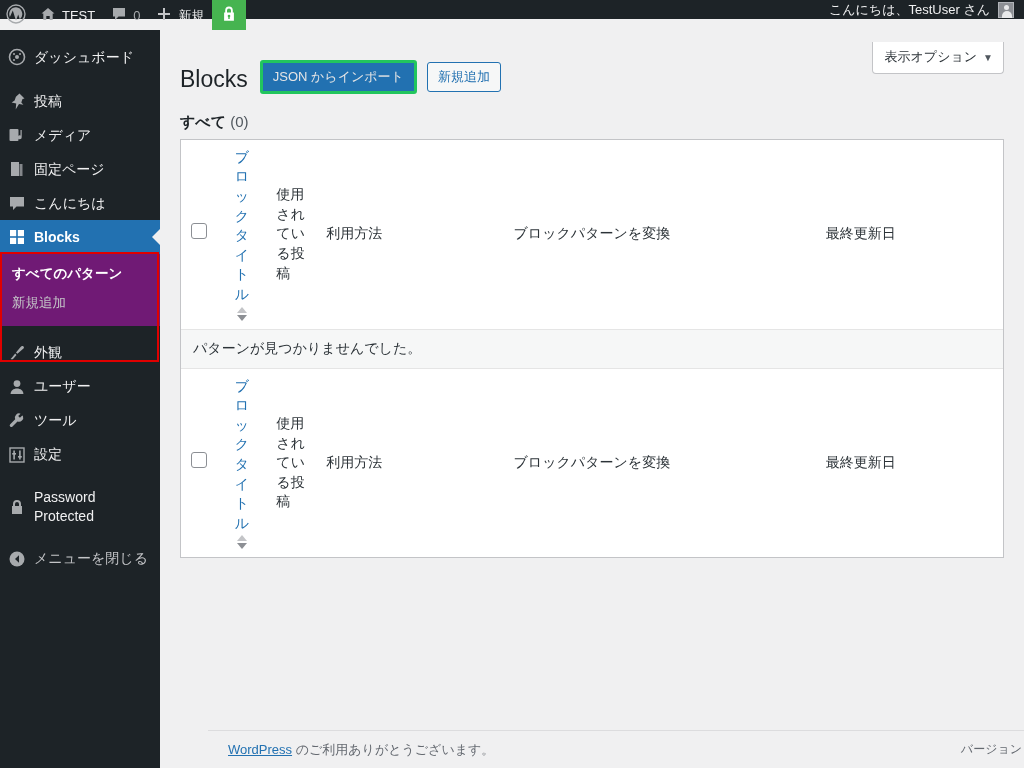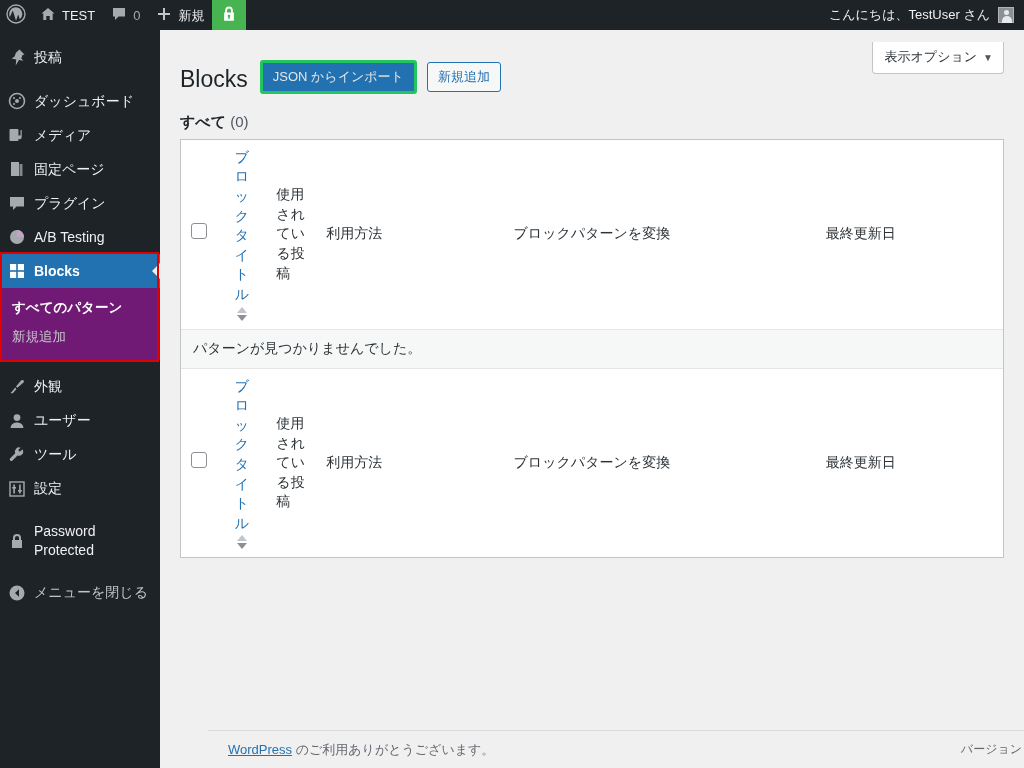--- a/index.html
+++ b/index.html
@@ -8,21 +8,21 @@
     width: 1024px; height: 768px;
     overflow: hidden;
     background: #f0f0f1;
     font-family: "Liberation Sans", "DejaVu Sans", sans-serif;
     -webkit-font-smoothing: antialiased;
   }
 
   
   #adminbar {
     position: absolute; top: 0; left: 0;
-    width: 1024px; height: 30px;
+    width: 1024px; height: 19px;
     background: #1d2327;
     color: #f0f0f1;
     display: flex; align-items: stretch;
     font-size: 13px;
     z-index: 50;
   }
   .ab-item {
     display: flex; align-items: center;
     padding: 0 8px;
     color: #f0f0f1;
@@ -328,39 +328,39 @@
     <span class="ab-label">こんにちは、TestUser さん</span>
     <span class="ab-avatar"></span>
   </div>
 </div>
 
 <div id="adminmenu">
 
   <div class="menu-item sep-top">
     <span class="mi-icon">
       <svg width="18" height="18" viewBox="0 0 18 18">
-          <path d="M11.5 1.5l5 5-2 .6-1.2 3.5 2.1 2.1-4.4-.6-3.3 5.4.5-5.9-4.6-1 3-2.2 1.3-3.7z" fill="currentColor"></path>
-        </svg>
-    </span>
-    <span class="mi-label">投稿</span>
-  </div>
-
-  <div class="menu-item sep-top">
-    <span class="mi-icon">
-      <svg width="18" height="18" viewBox="0 0 18 18">
           <circle cx="9" cy="9" r="7.5" fill="none" stroke="currentColor" stroke-width="1.6"></circle>
           <circle cx="9" cy="9" r="2" fill="currentColor"></circle>
           <circle cx="6" cy="6" r="1" fill="currentColor"></circle>
           <circle cx="12" cy="6" r="1" fill="currentColor"></circle>
           <circle cx="6" cy="12" r="1" fill="currentColor"></circle>
         </svg>
     </span>
     <span class="mi-label">ダッシュボード</span>
   </div>
 
+  <div class="menu-item sep-top">
+    <span class="mi-icon">
+      <svg width="18" height="18" viewBox="0 0 18 18">
+          <path d="M11.5 1.5l5 5-2 .6-1.2 3.5 2.1 2.1-4.4-.6-3.3 5.4.5-5.9-4.6-1 3-2.2 1.3-3.7z" fill="currentColor"></path>
+        </svg>
+    </span>
+    <span class="mi-label">投稿</span>
+  </div>
+
   <div class="menu-item">
     <span class="mi-icon">
       <svg width="18" height="18" viewBox="0 0 18 18">
           <rect x="1.5" y="3" width="9" height="12" rx="1" fill="currentColor"></rect>
           <path d="M12.5 4h1.2v7.3a2 2 0 1 1-1.2-1.8z" fill="currentColor"></path>
         </svg>
     </span>
     <span class="mi-label">メディア</span>
   </div>
 
@@ -373,32 +373,23 @@
     </span>
     <span class="mi-label">固定ページ</span>
   </div>
 
   <div class="menu-item">
     <span class="mi-icon">
       <svg width="18" height="18" viewBox="0 0 18 18">
           <path d="M2 3h14v9.5H8.5L5 16v-3.5H2z" fill="currentColor"></path>
         </svg>
     </span>
-    <span class="mi-label">プラグイン</span>
-  </div>
-
-  <div class="menu-item">
-    <span class="mi-icon">
-      <svg width="18" height="18" viewBox="0 0 18 18">
-          <circle cx="9" cy="9" r="7" fill="currentColor"></circle>
-          <path d="M9 2a7 7 0 0 1 7 7H9z" fill="#c4a3c9"></path>
-        </svg>
-    </span>
-    <span class="mi-label">A/B Testing</span>
-  </div>
+    <span class="mi-label">こんにちは</span>
+  </div>
+
 
   <div class="menu-item current" id="blocks-menu-item">
     <span class="mi-icon">
       <svg width="18" height="18" viewBox="0 0 18 18">
           <rect x="2" y="2" width="6.2" height="6.2" fill="#ffffff"></rect>
           <rect x="9.8" y="2" width="6.2" height="6.2" fill="#ffffff"></rect>
           <rect x="2" y="9.8" width="6.2" height="6.2" fill="#ffffff"></rect>
           <rect x="9.8" y="9.8" width="6.2" height="6.2" fill="#ffffff"></rect>
         </svg>
     </span>

